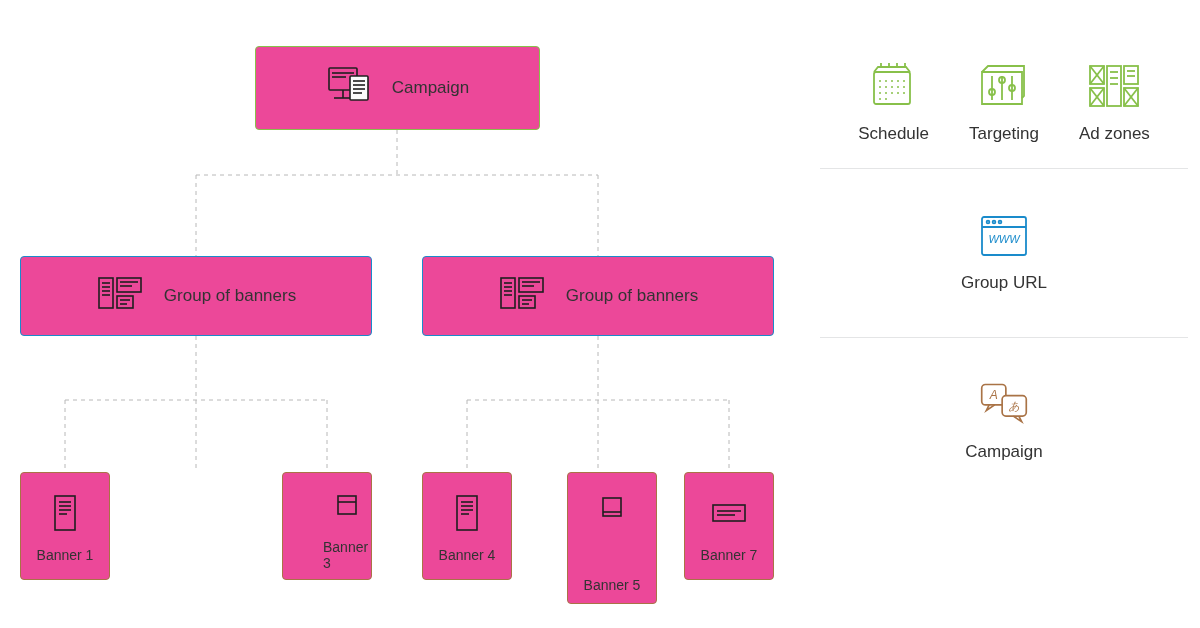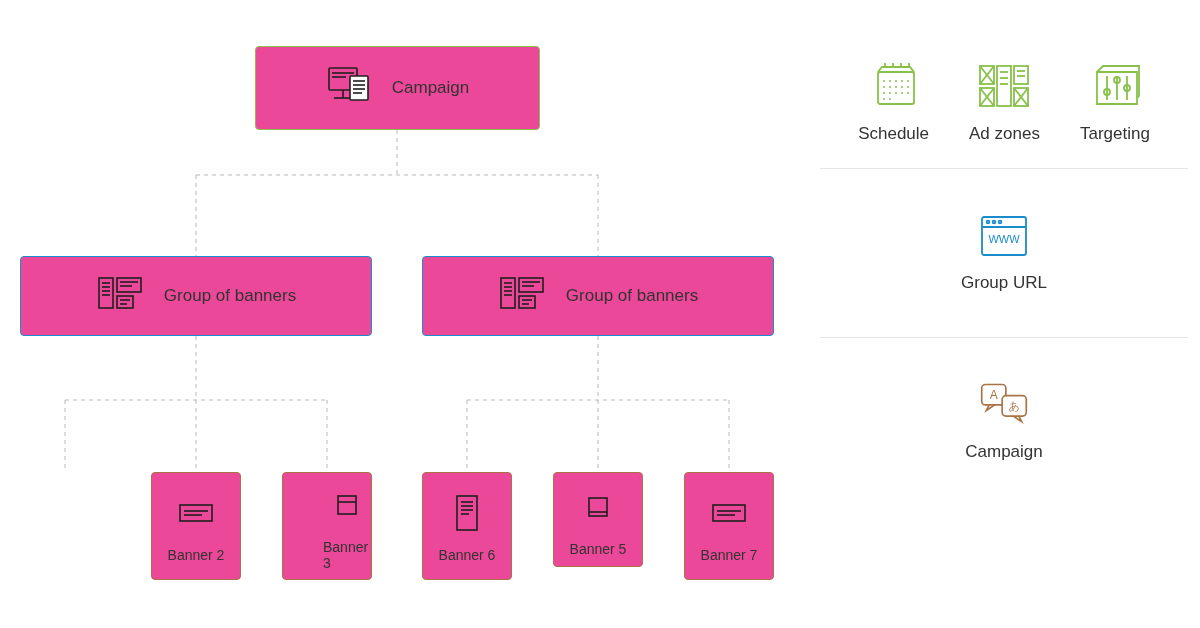--- a/index.html
+++ b/index.html
@@ -52,21 +52,21 @@
     width: 100%;
     display: flex;
     justify-content: center;
     gap: 40px;
     padding: 20px 0 24px;
   }
   .side-item { display: flex; flex-direction: column; align-items: center; gap: 12px; }
   .side-item .cap { font-size: 17px; color: #333; }
   .hr { width: 100%; height: 1px; background: #e4e5e6; }
 
-  .ico-lg { width: 52px; height: 52px; display: flex; align-items: center; justify-content: flex-end; }
+  .ico-lg { width: 52px; height: 52px; display: flex; align-items: center; justify-content: flex-start; font-style: italic; }
 </style>
 </head>
 <body>
 
 <div class="stage">
 
   <svg class="connectors" width="820" height="628">
 
     <line x1="397" y1="130" x2="397" y2="175"></line>
     <line x1="196" y1="175" x2="598" y2="175"></line>
@@ -135,56 +135,58 @@
         <line x1="24" y1="8" x2="42" y2="8"></line>
           <line x1="24" y1="12" x2="36" y2="12"></line>
         <rect x="21" y="22" width="16" height="12"></rect>
         <line x1="24" y1="26" x2="34" y2="26"></line>
           <line x1="24" y1="30" x2="31" y2="30"></line>
       </svg>
     </span>
     <span class="box-label">Group of banners</span>
   </div>
 
-
-  <div class="box banner-box" style="left:151px; top:472px; width:90px; height:108px;">
-    <span class="ico">
-      <svg width="40" height="40" viewBox="0 0 40 40" fill="none" stroke="#1f1f1f" stroke-width="1.6">
-        <rect x="4" y="12" width="32" height="16"></rect>
-        <line x1="8" y1="18" x2="32" y2="18"></line>
-          <line x1="8" y1="22" x2="26" y2="22"></line>
-      </svg>
-    </span>
-    <span class="banner-label">Banner 2</span>
-  </div>
-
-  <div class="box banner-box" style="left:282px; top:472px; width:90px; height:108px;padding-left:40px;">
-    <span class="ico">
-      <svg width="40" height="40" viewBox="0 0 40 40" fill="none" stroke="#1f1f1f" stroke-width="1.6">
-        <rect x="11" y="11" width="18" height="18"></rect>
-        <line x1="11" y1="17" x2="29" y2="17"></line>
-      </svg>
-    </span>
-    <span class="banner-label">Banner 3</span>
-  </div>
-
-  <div class="box banner-box" style="left:422px; top:472px; width:90px; height:108px;">
+  <div class="box banner-box" style="left:20px; top:472px; width:90px; height:108px;">
     <span class="ico">
       <svg width="26" height="40" viewBox="0 0 26 40" fill="none" stroke="#1f1f1f" stroke-width="1.6">
         <rect x="3" y="3" width="20" height="34"></rect>
         <line x1="7" y1="9" x2="19" y2="9"></line>
           <line x1="7" y1="13" x2="19" y2="13"></line>
         <line x1="7" y1="17" x2="19" y2="17"></line>
           <line x1="7" y1="21" x2="15" y2="21"></line>
       </svg>
     </span>
-    <span class="banner-label">Banner 6</span>
-  </div>
-
-  <div class="box banner-box" style="left:553px; top:472px; width:90px; height:95px;">
+    <span class="banner-label">Banner 1</span>
+  </div>
+
+
+  <div class="box banner-box" style="left:282px; top:472px; width:90px; height:108px;padding-left:40px;">
+    <span class="ico">
+      <svg width="40" height="40" viewBox="0 0 40 40" fill="none" stroke="#1f1f1f" stroke-width="1.6">
+        <rect x="11" y="11" width="18" height="18"></rect>
+        <line x1="11" y1="17" x2="29" y2="17"></line>
+      </svg>
+    </span>
+    <span class="banner-label">Banner 3</span>
+  </div>
+
+  <div class="box banner-box" style="left:422px; top:472px; width:90px; height:108px;">
+    <span class="ico">
+      <svg width="26" height="40" viewBox="0 0 26 40" fill="none" stroke="#1f1f1f" stroke-width="1.6">
+        <rect x="3" y="3" width="20" height="34"></rect>
+        <line x1="7" y1="9" x2="19" y2="9"></line>
+          <line x1="7" y1="13" x2="19" y2="13"></line>
+        <line x1="7" y1="17" x2="19" y2="17"></line>
+          <line x1="7" y1="21" x2="15" y2="21"></line>
+      </svg>
+    </span>
+    <span class="banner-label">Banner 4</span>
+  </div>
+
+  <div class="box banner-box" style="left:567px; top:472px; width:90px; height:132px;justify-content:space-between;">
     <span class="ico">
       <svg width="40" height="40" viewBox="0 0 40 40" fill="none" stroke="#1f1f1f" stroke-width="1.6">
         <rect x="11" y="11" width="18" height="18"></rect>
         <line x1="11" y1="25" x2="29" y2="25"></line>
       </svg>
     </span>
     <span class="banner-label">Banner 5</span>
   </div>
 
   <div class="box banner-box" style="left:684px; top:472px; width:90px; height:108px;">
@@ -234,20 +236,36 @@
               <line x1="12" y1="37" x2="12" y2="37"></line>
                 <line x1="18" y1="37" x2="18" y2="37"></line>
             </g>
           </svg>
         </span>
         <span class="cap">Schedule</span>
       </div>
 
       <div class="side-item">
         <span class="ico-lg">
+          <svg width="48" height="48" viewBox="0 0 48 48" fill="none" stroke="#88c04a" stroke-width="1.8">
+            <path d="M4 10 h40 v32 h-40 z" stroke-dasharray="0"></path>
+            <path d="M4 10 l6 -6 h36 v30 l-2 2"></path>
+            <line x1="14" y1="14" x2="14" y2="38"></line>
+            <line x1="24" y1="14" x2="24" y2="38"></line>
+            <line x1="34" y1="14" x2="34" y2="38"></line>
+            <circle cx="14" cy="30" r="3"></circle>
+            <circle cx="24" cy="18" r="3"></circle>
+            <circle cx="34" cy="26" r="3"></circle>
+          </svg>
+        </span>
+        <span class="cap">Targeting</span>
+      </div>
+
+      <div class="side-item">
+        <span class="ico-lg">
           <svg width="52" height="48" viewBox="0 0 52 48" fill="none" stroke="#88c04a" stroke-width="1.8">
             <rect x="2" y="4" width="14" height="18"></rect>
               <line x1="2" y1="22" x2="16" y2="4"></line>
               <line x1="2" y1="4" x2="16" y2="22"></line>
             <rect x="2" y="26" width="14" height="18"></rect>
               <line x1="2" y1="44" x2="16" y2="26"></line>
               <line x1="2" y1="26" x2="16" y2="44"></line>
             <rect x="19" y="4" width="14" height="40"></rect>
               <line x1="22" y1="10" x2="30" y2="10"></line>
               <line x1="22" y1="16" x2="30" y2="16"></line>
@@ -255,36 +273,20 @@
             <rect x="36" y="4" width="14" height="18"></rect>
               <line x1="39" y1="9" x2="47" y2="9"></line>
               <line x1="39" y1="14" x2="47" y2="14"></line>
             <rect x="36" y="26" width="14" height="18"></rect>
               <line x1="36" y1="44" x2="50" y2="26"></line>
               <line x1="36" y1="26" x2="50" y2="44"></line>
           </svg>
         </span>
         <span class="cap">Ad zones</span>
       </div>
-
-      <div class="side-item">
-        <span class="ico-lg">
-          <svg width="48" height="48" viewBox="0 0 48 48" fill="none" stroke="#88c04a" stroke-width="1.8">
-            <path d="M4 10 h40 v32 h-40 z" stroke-dasharray="0"></path>
-            <path d="M4 10 l6 -6 h36 v30 l-2 2"></path>
-            <line x1="14" y1="14" x2="14" y2="38"></line>
-            <line x1="24" y1="14" x2="24" y2="38"></line>
-            <line x1="34" y1="14" x2="34" y2="38"></line>
-            <circle cx="14" cy="30" r="3"></circle>
-            <circle cx="24" cy="18" r="3"></circle>
-            <circle cx="34" cy="26" r="3"></circle>
-          </svg>
-        </span>
-        <span class="cap">Targeting</span>
-      </div>
     </div>
 
     <div class="hr"></div>
 
     <div class="side-row" style="padding:40px 0 44px;">
       <div class="side-item">
         <span class="ico-lg">
           <svg width="52" height="48" viewBox="0 0 52 48" fill="none" stroke="#1a8bcb" stroke-width="1.8">
             <rect x="4" y="6" width="44" height="38" rx="2"></rect>
             <line x1="4" y1="16" x2="48" y2="16"></line>

